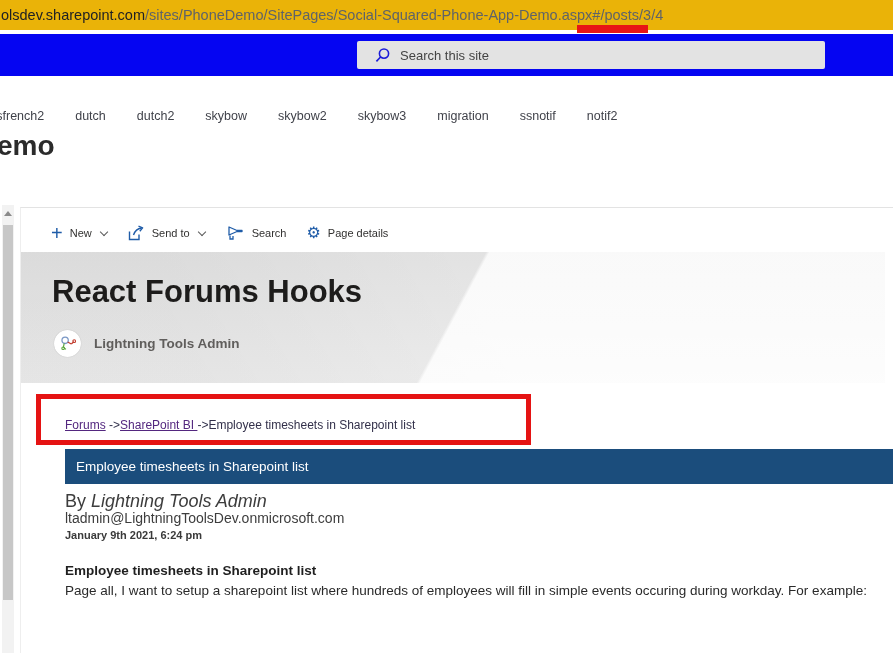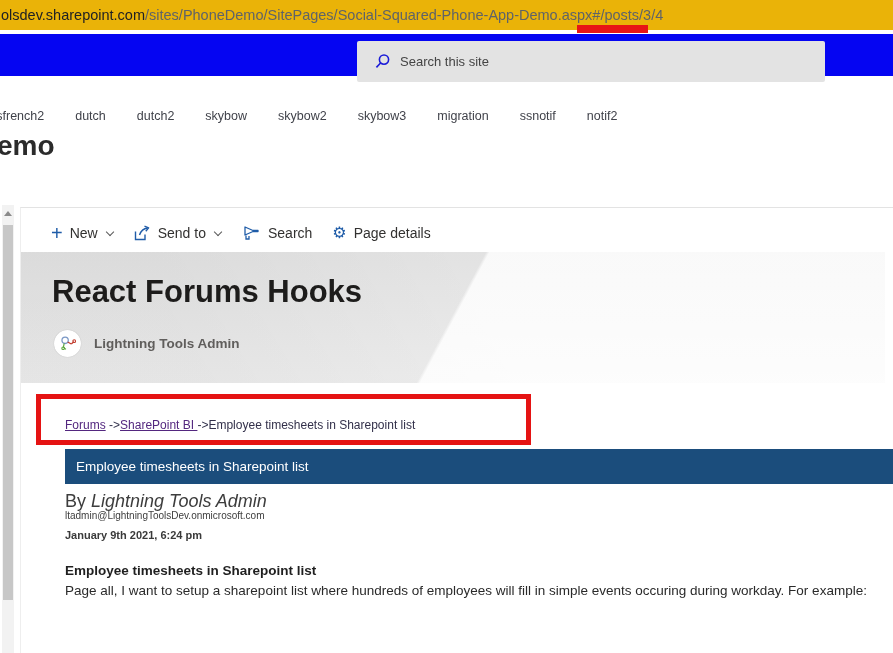--- a/index.html
+++ b/index.html
@@ -19,21 +19,21 @@
   .url-red-underline {
     position:absolute; left:577px; top:25px; width:71px; height:8px;
     background:#e81515; z-index:5;
   }
   
   .suite-bar {
     position:absolute; left:0; top:34px; width:893px; height:42px;
     background:#0505f2;
   }
   .search-box {
-    position:absolute; left:357px; top:7px; width:468px; height:41px;
+    position:absolute; left:357px; top:7px; width:468px; height:28px;
     background:#e3e3e3; border-radius:2px; display:flex; align-items:center;
   }
   .search-box svg { margin-left:17px; flex:0 0 auto; }
   .search-input {
     border:none; outline:none; background:transparent; margin-left:9px;
     font-size:13px; color:#3f3f3f; width:380px;
     font-family:"Liberation Sans", sans-serif;
   }
   .search-input::placeholder { color:#444; opacity:1; }
   
@@ -71,21 +71,21 @@
   .panel {
     position:absolute; left:20px; top:207px; width:873px; height:446px;
     background:#fff; border-top:1px solid #e3e3e3; border-left:1px solid #eeeeee;
   }
   
   .toolbar {
     position:absolute; left:51px; top:219px; height:28px;
     display:flex; align-items:center; gap:20px;
   }
   .tb-btn { display:flex; align-items:center; gap:7px; cursor:pointer; }
-  .tb-label { font-size:14px; color:#323130; white-space:nowrap; }
+  .tb-label { font-size:11px; color:#323130; white-space:nowrap; }
   .tb-plus { font-size:20px; color:#1f5ca8; font-weight:400; line-height:20px; }
   .tb-gear { font-size:16px; color:#1f5ca8; line-height:16px; }
   .chev {
     width:6px; height:6px; border-right:1.4px solid #5a5a5a;
     border-bottom:1.4px solid #5a5a5a; transform:rotate(45deg);
     margin-top:-3px; margin-left:2px;
   }
   
   .banner {
     position:absolute; left:21px; top:252px; width:864px; height:131px;
@@ -123,21 +123,21 @@
   .bc-sep { color:#33334d; }
   
   .post-header {
     position:absolute; left:65px; top:449px; width:828px; height:35px;
     background:#1b4d7c; color:#ffffff; font-size:13.5px;
     display:flex; align-items:center; padding-left:11px;
   }
   
   .meta-by    { position:absolute; left:65px; top:491px; font-size:18px; color:#3d3d3d; }
   .meta-by i  { font-style:italic; }
-  .meta-email { position:absolute; left:65px; top:510px; font-size:10px; color:#3d3d3d; }
+  .meta-email { position:absolute; left:65px; top:510px; font-size:14px; color:#3d3d3d; }
   .meta-date  { position:absolute; left:65px; top:529px; font-size:11px; font-weight:700; color:#3a3a3a; }
   
   .post-subject {
     position:absolute; left:65px; top:563px; font-size:13.5px; font-weight:700; color:#1f1f1f;
   }
   .post-para1 {
     position:absolute; left:65px; top:583px; width:828px; font-size:13.5px;
     color:#2a2a2a; white-space:nowrap; overflow:hidden;
   }
   .post-para2 {

